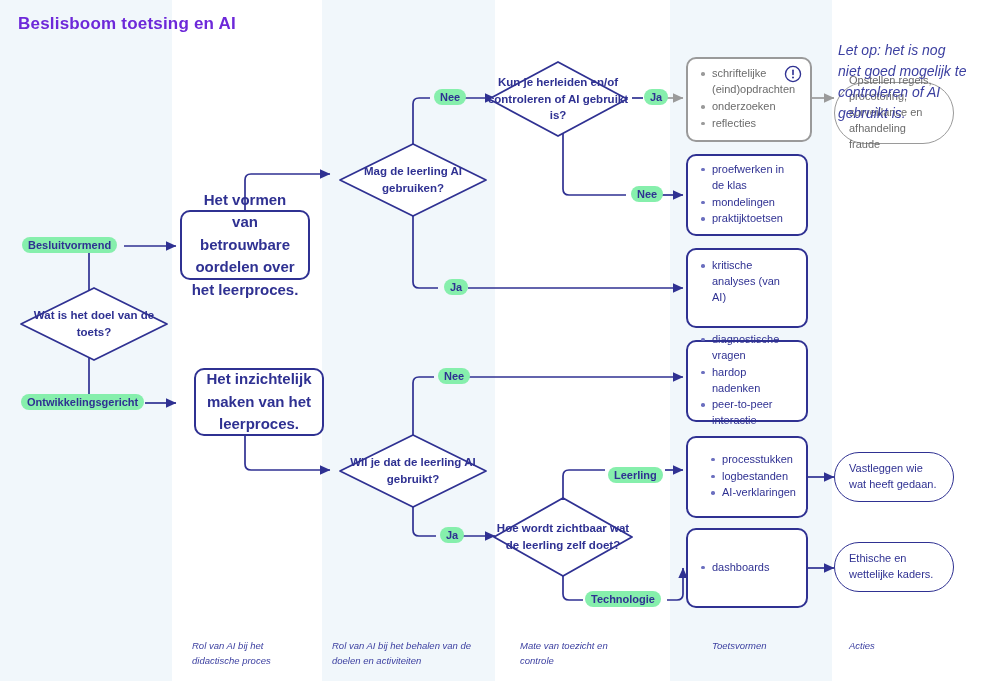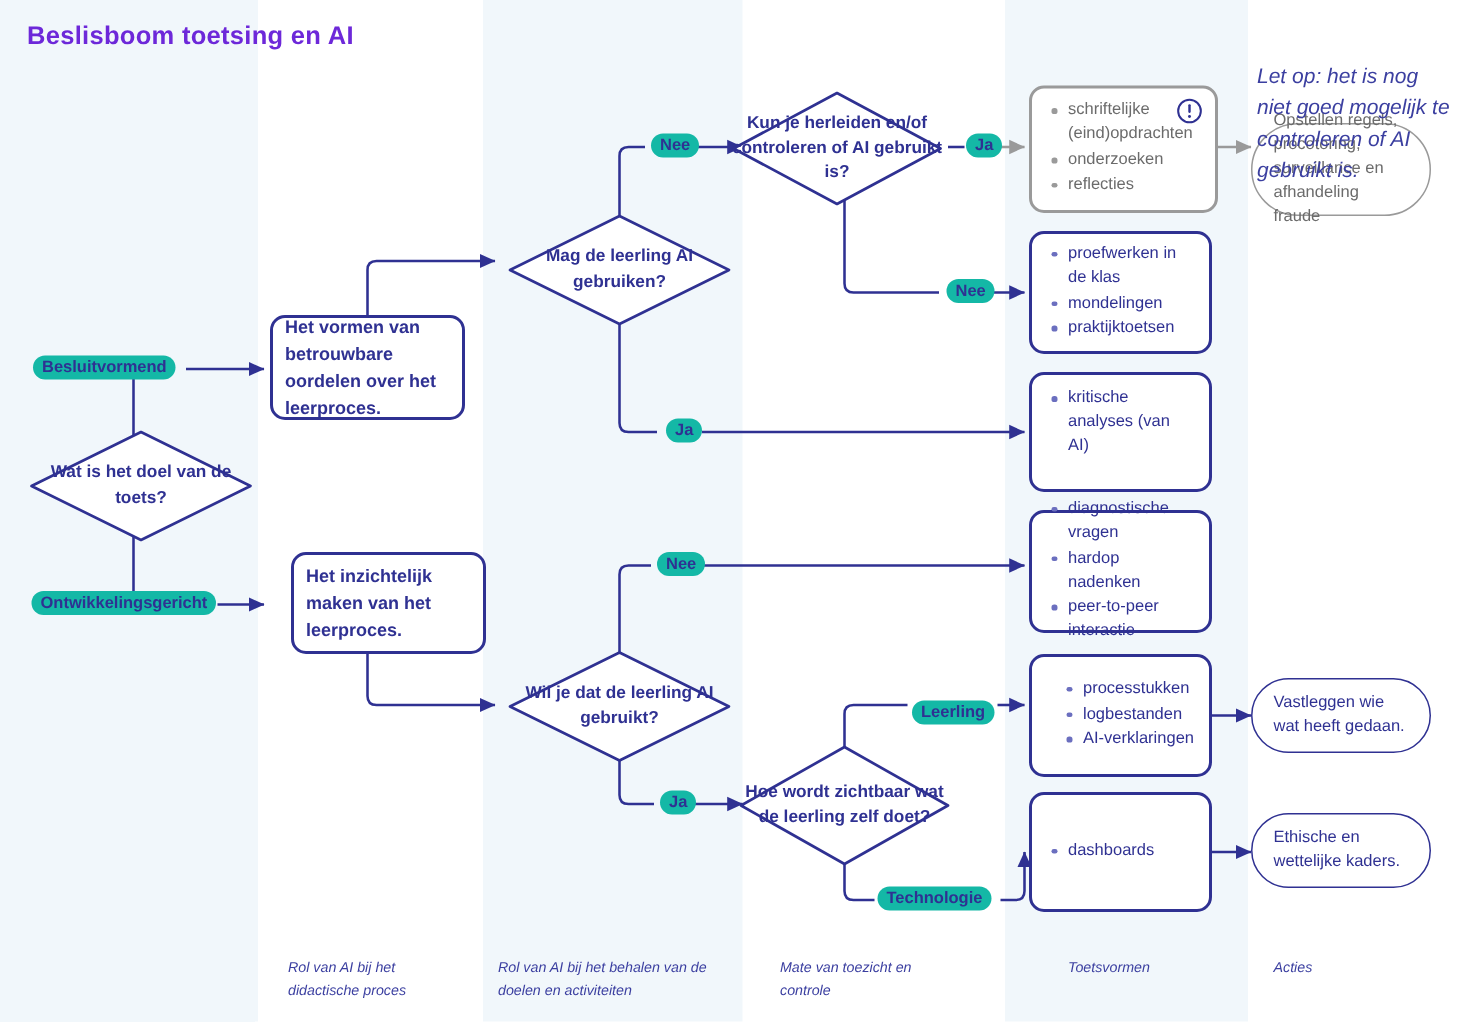--- a/index.html
+++ b/index.html
@@ -17,21 +17,21 @@
   #title{
     position:absolute;left:18px;top:14px;
     font-size:17px;font-weight:bold;letter-spacing:.2px;color:#6d28d9;
   }
 
   
   .node{position:absolute;box-sizing:border-box;display:flex;align-items:center;justify-content:center;}
 
   .proc{
     border:2px solid #2f3192;border-radius:10px;background:#ffffff;
-    font-size:12px;font-weight:bold;line-height:1.5;color:#2f3192;
+    font-size:15px;font-weight:bold;line-height:1.5;text-align:center;color:#2f3192;
     padding:6px 8px;
   }
 
   .listbox{
     border:2px solid #2f3192;border-radius:10px;background:#ffffff;
     justify-content:flex-start;padding:8px 10px;
   }
   .listbox.gray{border-color:#9a9a9a;}
   .listbox ul{margin:0;padding:0 0 0 14px;list-style:none;}
   .listbox li{
@@ -56,21 +56,21 @@
   .diamond{position:absolute;}
   .diamond svg{position:absolute;left:0;top:0;}
   .diamond .dlabel{
     position:absolute;left:0;top:0;right:0;bottom:0;
     display:flex;align-items:center;justify-content:center;
     font-size:11.5px;font-weight:bold;line-height:1.45;text-align:center;color:#2f3192;
   }
 
   
   .elabel{
-    position:absolute;background:#14b8a6;border-radius:8px;
+    position:absolute;background:#86efac;border-radius:8px;
     font-size:11px;font-weight:bold;color:#2f3192;
     padding:2px 6px;white-space:nowrap;
   }
 
   .note{
     position:absolute;font-size:14px;font-style:italic;line-height:1.5;
     color:#3b3fa0;width:130px;
   }
 
   .coltag{

